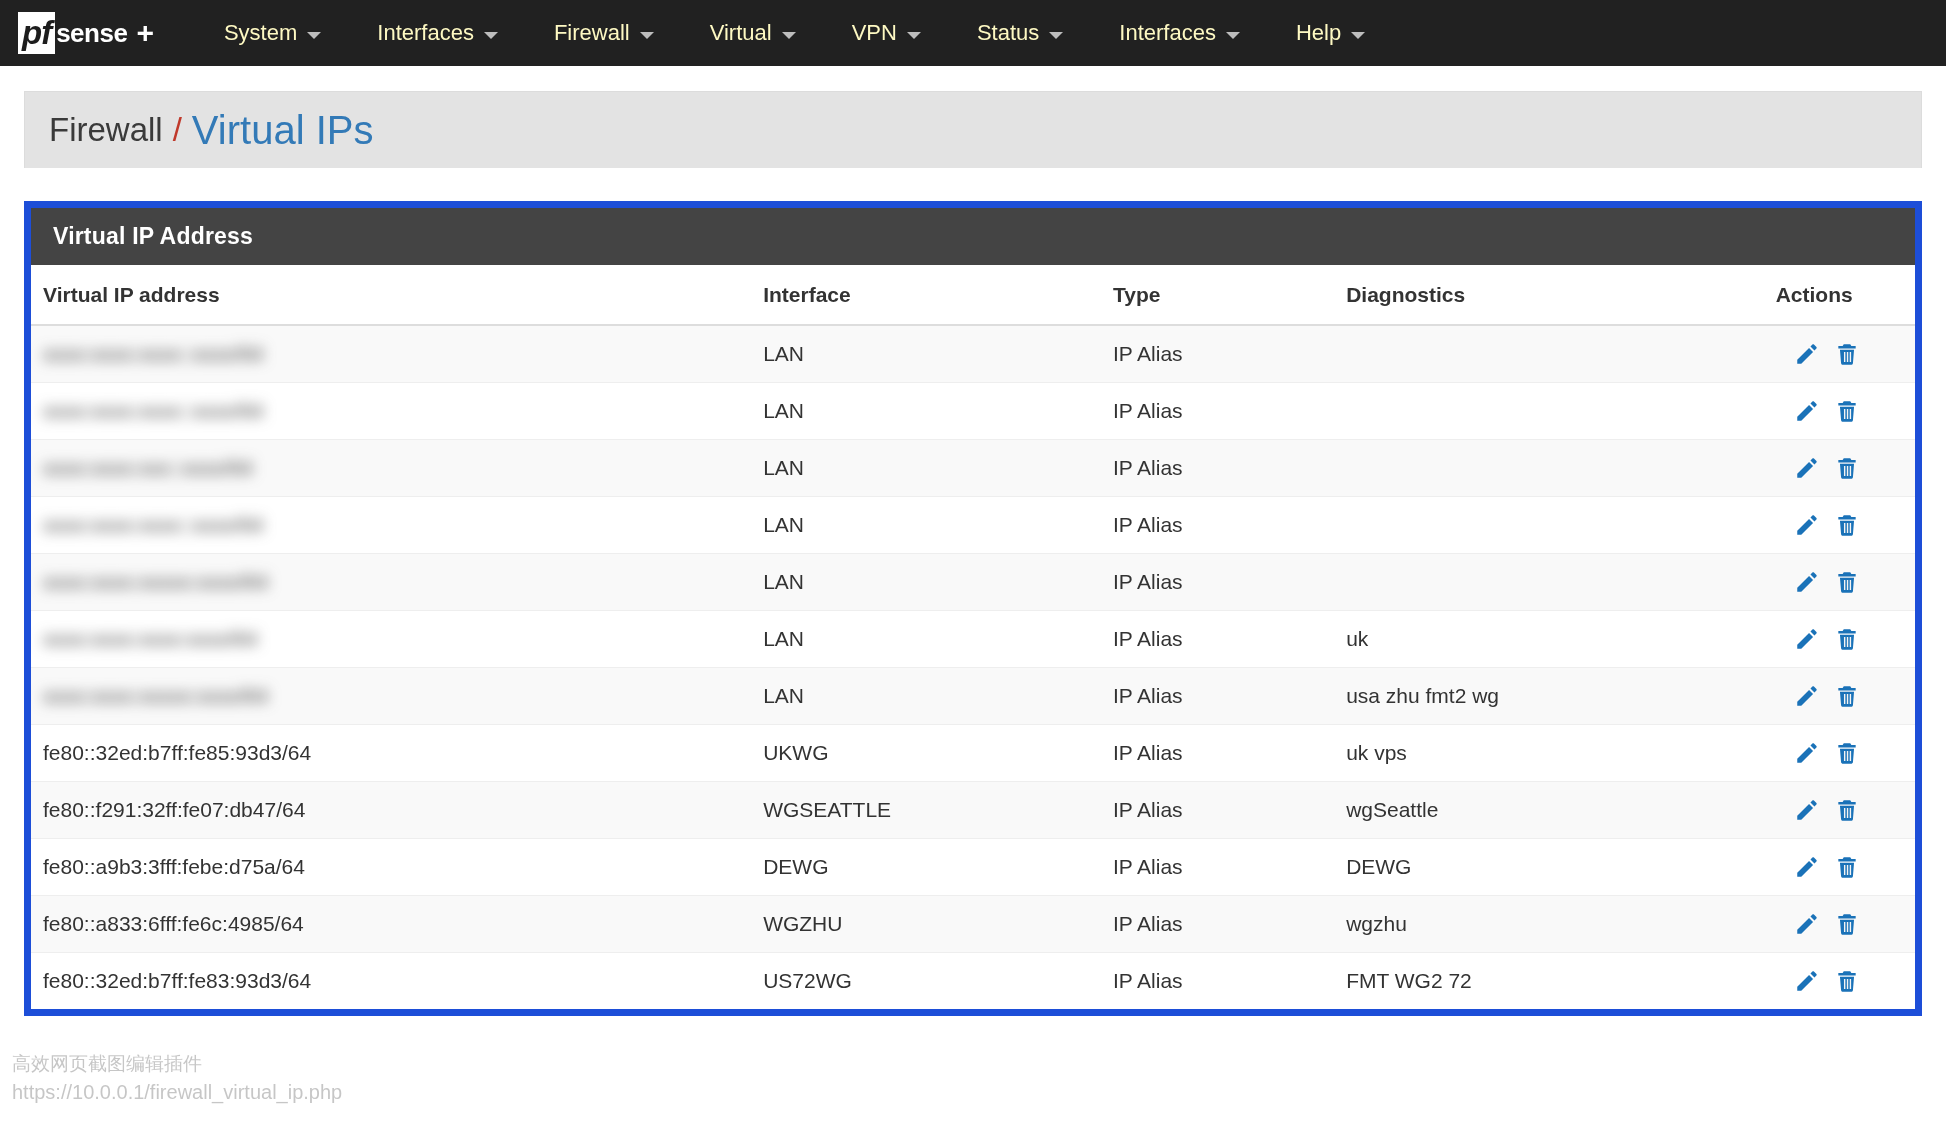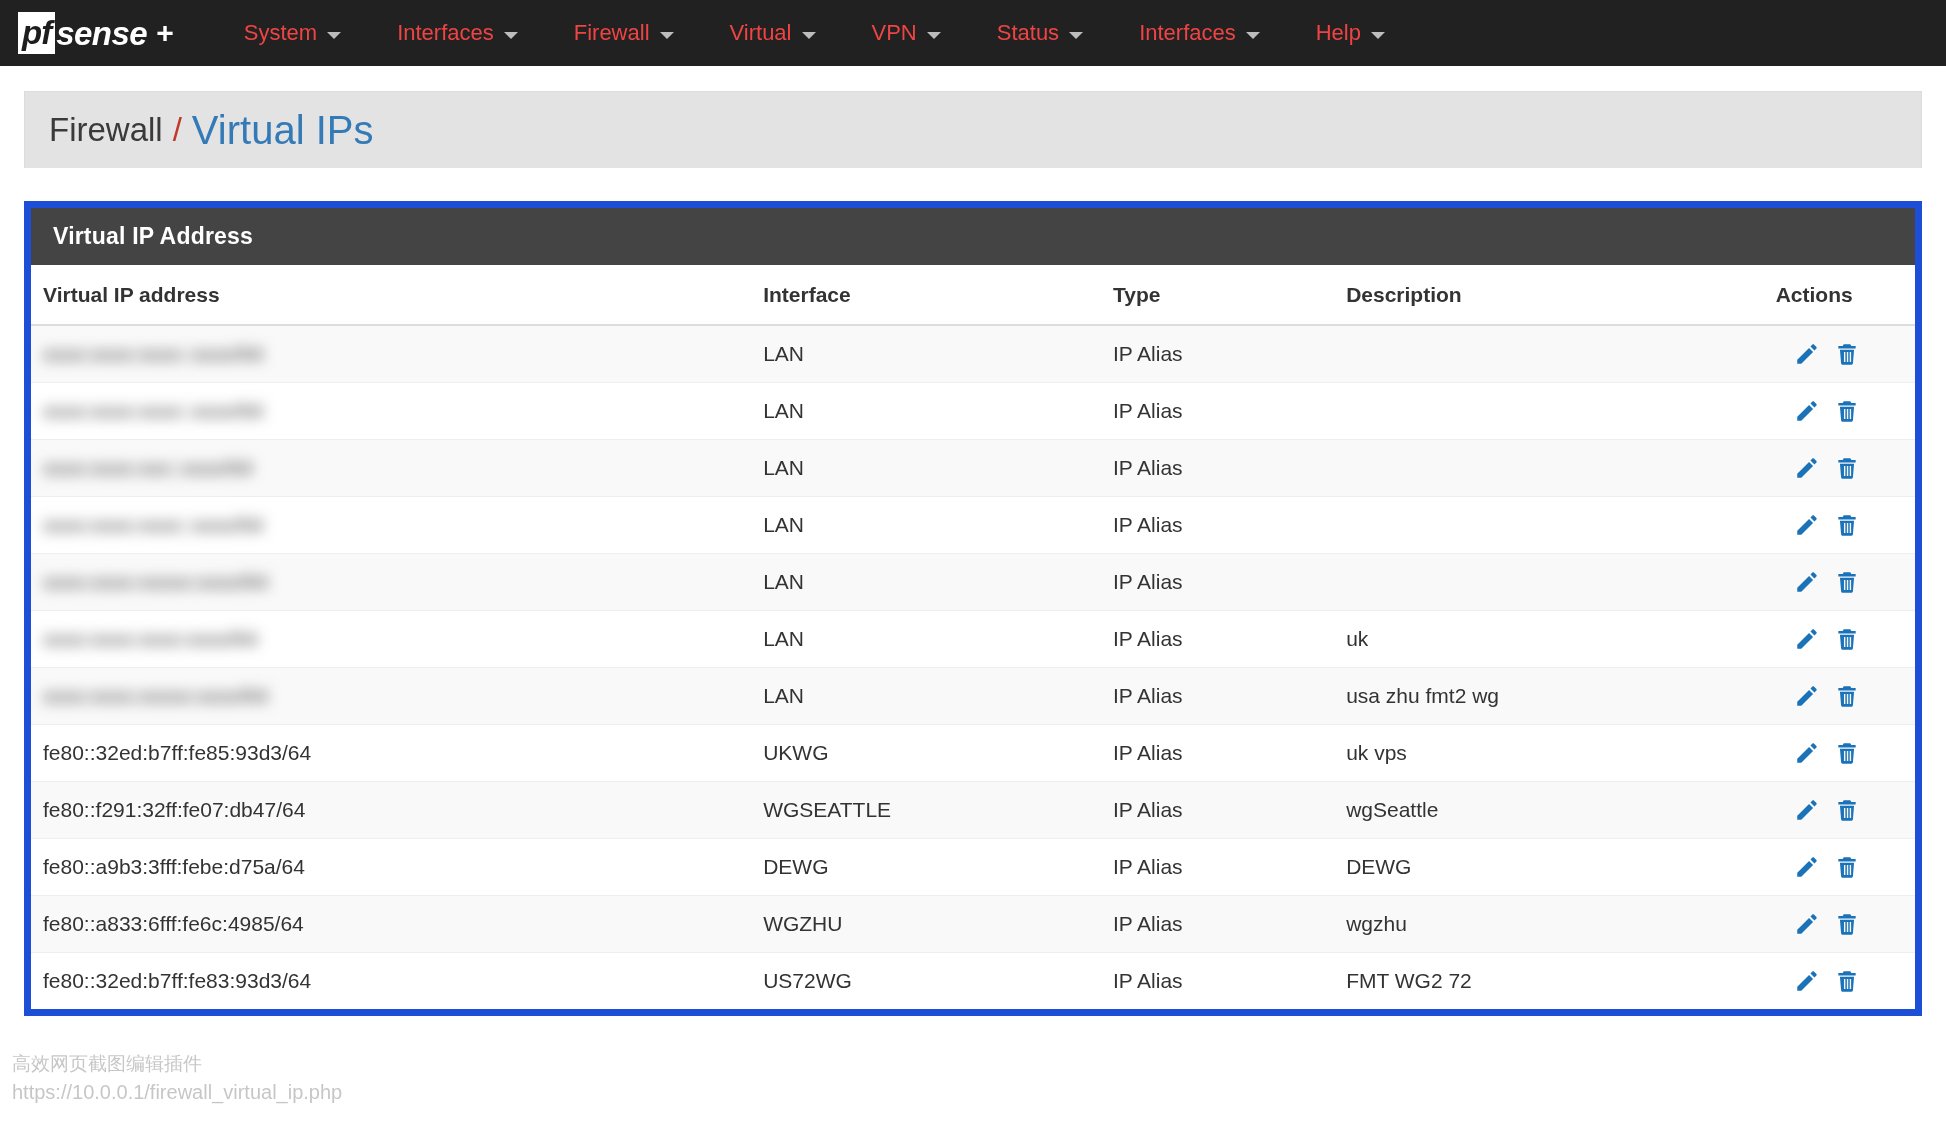--- a/index.html
+++ b/index.html
@@ -34,35 +34,34 @@
     font-size: 33px;
     font-style: italic;
     line-height: 1;
     padding: 4px 4px 5px 4px;
     letter-spacing: -1px;
     display: inline-block;
   }
   .logo-sense {
     color: #ffffff;
     font-weight: bold;
-    font-size: 33px;
+    font-size: 26px;
     line-height: 1;
     margin-left: 1px;
     letter-spacing: -0.5px;
-    font-style: italic;
   }
   .logo-plus {
     color: #ffffff;
     font-weight: bold;
     font-size: 30px;
     margin-left: 9px;
     line-height: 1;
   }
   .nav-item {
-    color: #ef4444;
+    color: #fef9c3;
     font-size: 22px;
     padding: 0 28px;
     display: flex;
     align-items: center;
     height: 56px;
     cursor: pointer;
     white-space: nowrap;
   }
   .caret {
     display: inline-block;
@@ -234,21 +233,21 @@
 
   <div id="panel">
     <div id="panel-heading">Virtual IP Address</div>
 
     <table id="vip-table">
       <thead>
         <tr>
           <th class="col-ip">Virtual IP address</th>
           <th class="col-if">Interface</th>
           <th class="col-type">Type</th>
-          <th class="col-desc">Description</th>
+          <th class="col-desc">Diagnostics</th>
           <th class="col-act">Actions</th>
         </tr>
       </thead>
       <tbody id="vip-tbody">
           <tr>
             <td class="col-ip"><span class="ip-blur">xxxx:xxxx:xxxx::xxxx/64</span></td>
             <td class="col-if">LAN</td>
             <td class="col-type">IP Alias</td>
             <td class="col-desc"></td>
             <td class="col-act">

